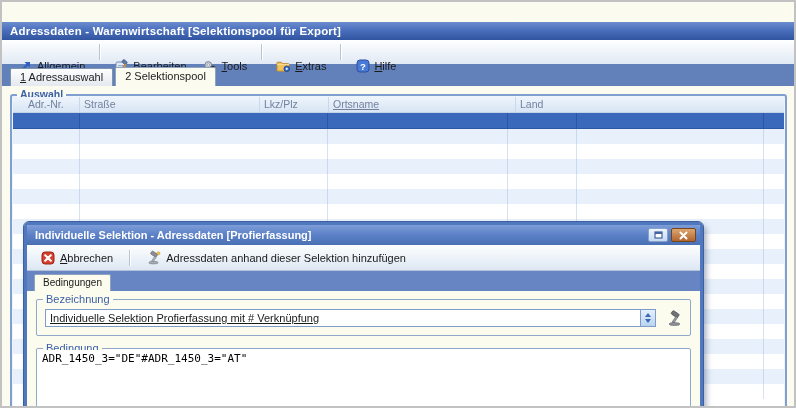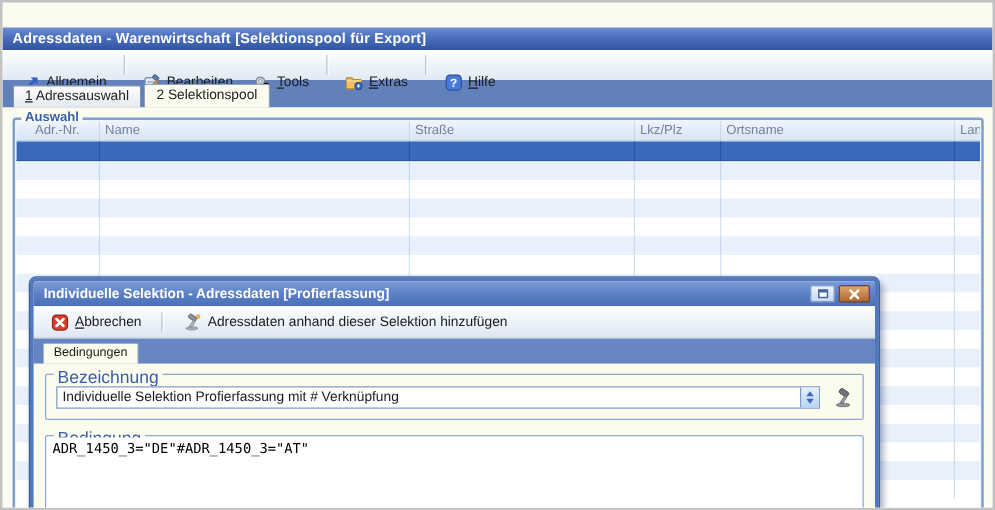--- a/index.html
+++ b/index.html
@@ -69,21 +69,21 @@
   .trow { display:flex; height:15px; }
   .trow.sel { height:16px; background:#3a68ba; border-bottom:1px solid #2d56a2; }
   .trow.alt { background:#e8f1fb; }
   .trow.plain { background:#ffffff; }
   .tcell { border-right:1px solid rgba(150,180,215,.38); height:100%; }
   .trow.sel .tcell { border-right-color:#2d56a2; }
   .c0 { width:67px; padding-left:15px; }
   .c1 { width:248px; }
   .c2 { width:180px; }
   .c3 { width:69px; }
-  .c4 { width:187px; }
+  .c4 { width:187px;text-decoration:underline; }
   .c5 { flex:1; border-right:none; }
   .thcell.c0 { padding-left:15px; }
 
   
   .dialog {
     position:absolute; left:22px; top:136px; width:679px; height:252px;
     border:3px solid #5078be; outline:1px solid #3d5f9e; border-radius:5px;
     background:#fbfbee; box-shadow:3px 4px 6px rgba(40,60,100,.45);
     display:flex; flex-direction:column; z-index:10;
   }
@@ -108,26 +108,26 @@
   .dlg-tabstrip { height:20px; background:#6685c2; display:flex; align-items:flex-end; padding-left:7px; }
   .dlg-tab {
     height:17px; padding:2px 8px 0 8px; font-size:10px; background:#fbfbee;
     border:1px solid #8fa3bc; border-bottom:none; border-radius:2px 2px 0 0;
   }
   .dlg-content { flex:1; position:relative; background:#fbfbee; padding:8px 9px 6px 9px; display:flex; flex-direction:column; }
 
   .fieldset { position:relative; border:1px solid #8fa8cc; border-radius:2px; }
   .fieldset-label {
     position:absolute; top:-7px; left:6px; padding:0 3px; background:#fbfbee;
-    color:#3a5fa8; font-size:14px;
+    color:#3a5fa8; font-size:11px;
   }
   .fs-bez { height:37px; margin-bottom:12px; }
   .combobox {
     position:absolute; left:8px; top:9px; right:34px; height:18px;
-    background:#fff; border:1px solid #7f9cc8; display:flex; align-items:center;
+    background:#fff; border:1px solid #7f9cc8; display:flex; align-items:center;text-decoration:underline;
   }
   .combo-text { flex:1; padding:0 4px; font-size:11px; white-space:nowrap; overflow:hidden; }
   .combo-spin {
     width:15px; align-self:stretch; border-left:1px solid #7f9cc8;
     background:linear-gradient(#e4f0fd,#b9d4f2); display:flex; flex-direction:column;
     align-items:center; justify-content:center; gap:2px; cursor:default;
   }
   .tri-up { width:0; height:0; border-left:3px solid transparent; border-right:3px solid transparent; border-bottom:4px solid #3a66b8; }
   .tri-dn { width:0; height:0; border-left:3px solid transparent; border-right:3px solid transparent; border-top:4px solid #3a66b8; }
   .gavel-btn { position:absolute; right:6px; top:8px; width:20px; height:20px; display:flex; align-items:center; justify-content:center; cursor:default; }
@@ -209,21 +209,20 @@
     <div class="tab fl-u">1 Adressauswahl</div>
     <div class="tab active">2 Selektionspool</div>
   </div>
 
   <div class="content">
     <div class="groupbox">
       <span class="group-label">Auswahl</span>
       <div class="gb-inner">
         <div class="thead">
           <div class="thcell c0">Adr.-Nr.</div>
-          <div class="thcell c1">Name</div>
           <div class="thcell c2">Straße</div>
           <div class="thcell c3">Lkz/Plz</div>
           <div class="thcell c4">Ortsname</div>
           <div class="thcell c5">Land</div>
         </div>
         <div class="trows">
             <div class="trow sel">
               <div class="tcell c0"></div>
               <div class="tcell c1"></div>
               <div class="tcell c2"></div>

